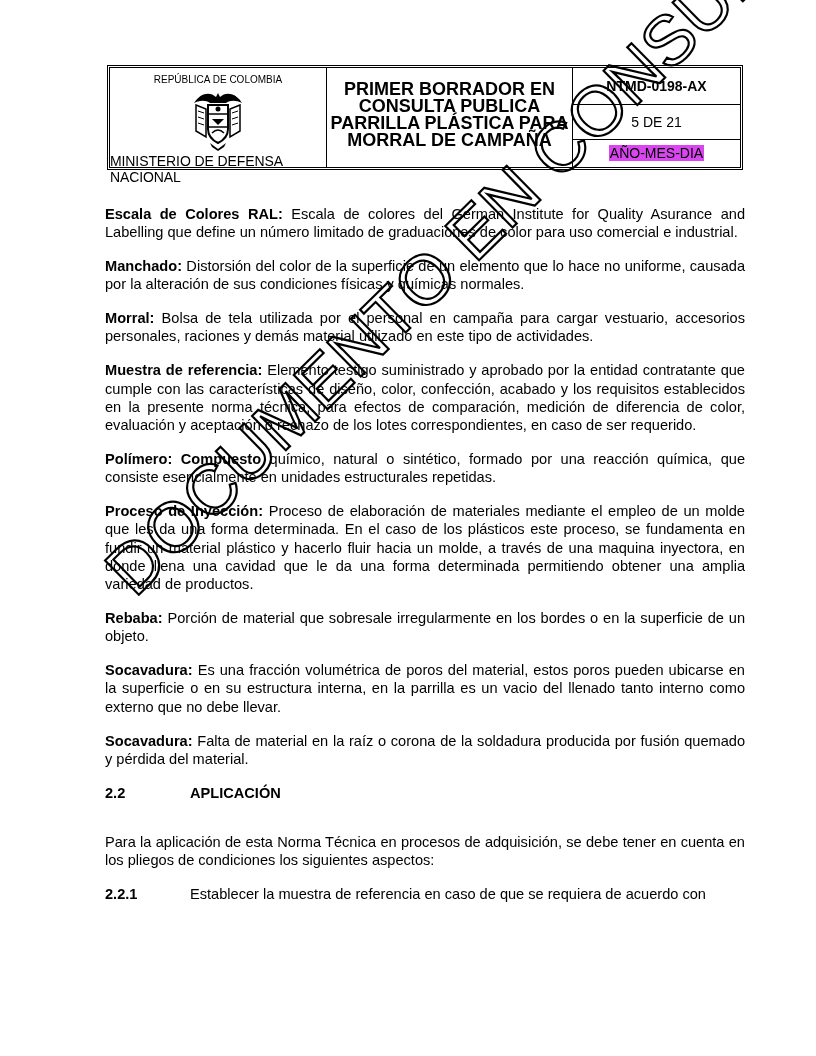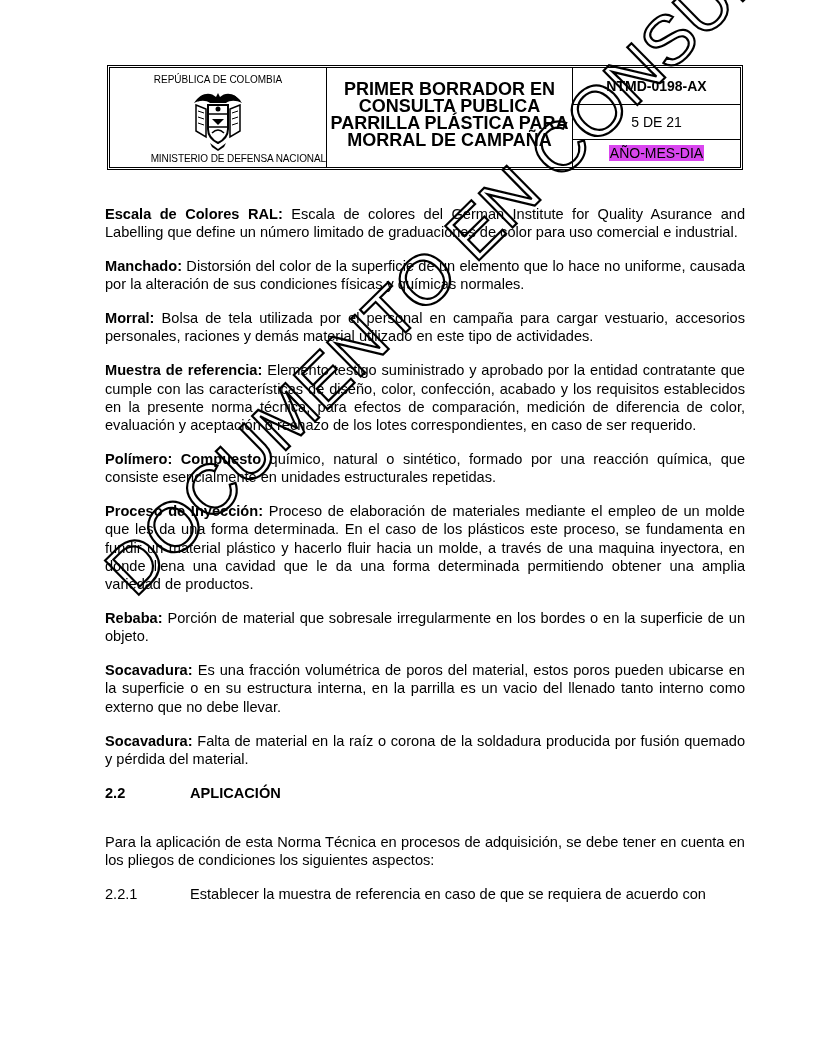--- a/index.html
+++ b/index.html
@@ -9,39 +9,39 @@
 
     
     .hdr { position: absolute; left: 107px; top: 57px; width: 636px; height: 105px;
            border: 3px double #000; box-sizing: border-box; }
     .hdr .col-left { position: absolute; left: 0; top: 0; width: 216px; height: 99px;
                      border-right: 1px solid #000; }
     .hdr .col-mid { position: absolute; left: 217px; top: 0; width: 245px; height: 99px;
                     border-right: 1px solid #000; }
     .hdr .col-right { position: absolute; left: 463px; top: 0; width: 167px; height: 99px; }
     .rep { position: absolute; left: 0; width: 216px; top: 6px; text-align: center; font-size: 10px; }
-    .min { position: absolute; left: 0; width: 216px; top: 85px; text-align: right; font-size: 10px; letter-spacing: -0.1px; }
+    .min { position: absolute; left: 0; width: 216px; top: 85px; text-align: left; font-size: 14px; letter-spacing: -0.1px; }
     .crest { position: absolute; left: 80px; top: 19px; width: 56px; height: 64px; }
     .title { position: absolute; left: 0; width: 245px; top: 13px; text-align: center;
              font-weight: bold; font-size: 18px; line-height: 17px; }
     .rcell { position: absolute; left: 0; width: 167px; text-align: center; font-size: 14px; }
     .r1 { top: 0; height: 36px; line-height: 36px; font-weight: bold; border-bottom: 1px solid #000; }
     .r2 { top: 37px; height: 34px; line-height: 34px; border-bottom: 1px solid #000; }
     .r3 { top: 72px; height: 27px; line-height: 27px; }
     .hl { background: #d946ef; padding: 0 1px; }
 
     
     .body { position: absolute; left: 105px; top: 197px; width: 640px; font-size: 14.6px; line-height: 18.3px; }
     .para { margin: 0 0 15.5px 0; text-align: justify; }
     .para b { font-weight: bold; }
     .heading { margin: 0 0 31px 0; font-weight: bold; font-size: 14.6px; position: relative; height: 18px; }
     .heading .num { position: absolute; left: 0; }
     .heading .ttl { position: absolute; left: 85px; }
     .numitem { position: relative; margin: 0; text-align: justify; }
-    .numitem .num { position: absolute; left: 0; font-weight: normal; }
+    .numitem .num { position: absolute; left: 0; font-weight: bold; }
     .numitem .txt { display: block; padding-left: 85px; }
 
     
     .wm { position: absolute; left: 90px; top: 545px; width: 700px; text-align: left;
           transform-origin: 0 0; transform: rotate(-44.5deg);
           font-size: 70px; font-weight: normal; color: transparent;
           -webkit-text-stroke: 2.2px #000; white-space: nowrap; letter-spacing: 0px;
           pointer-events: none; font-family: "Liberation Sans", sans-serif; }
   </style>
 </head>

